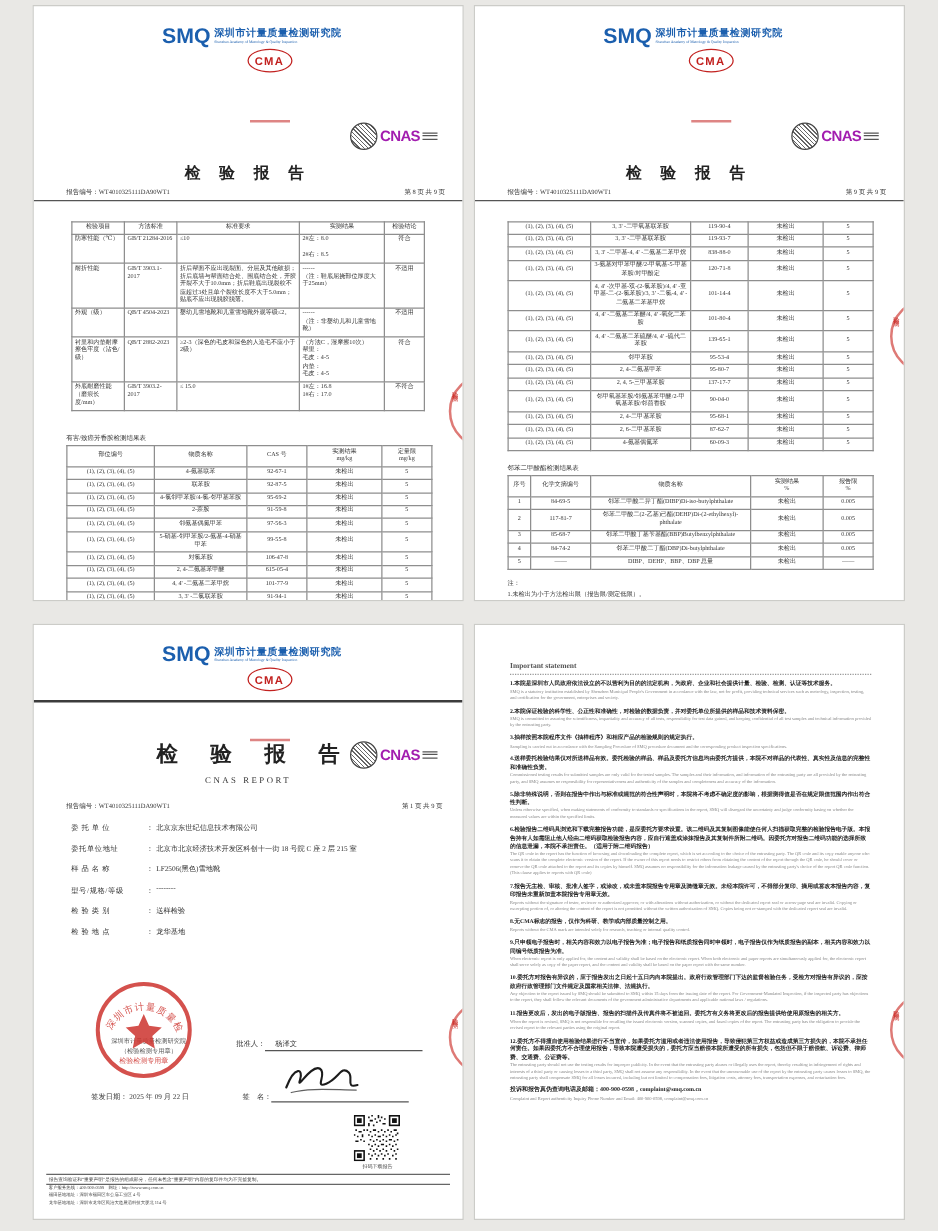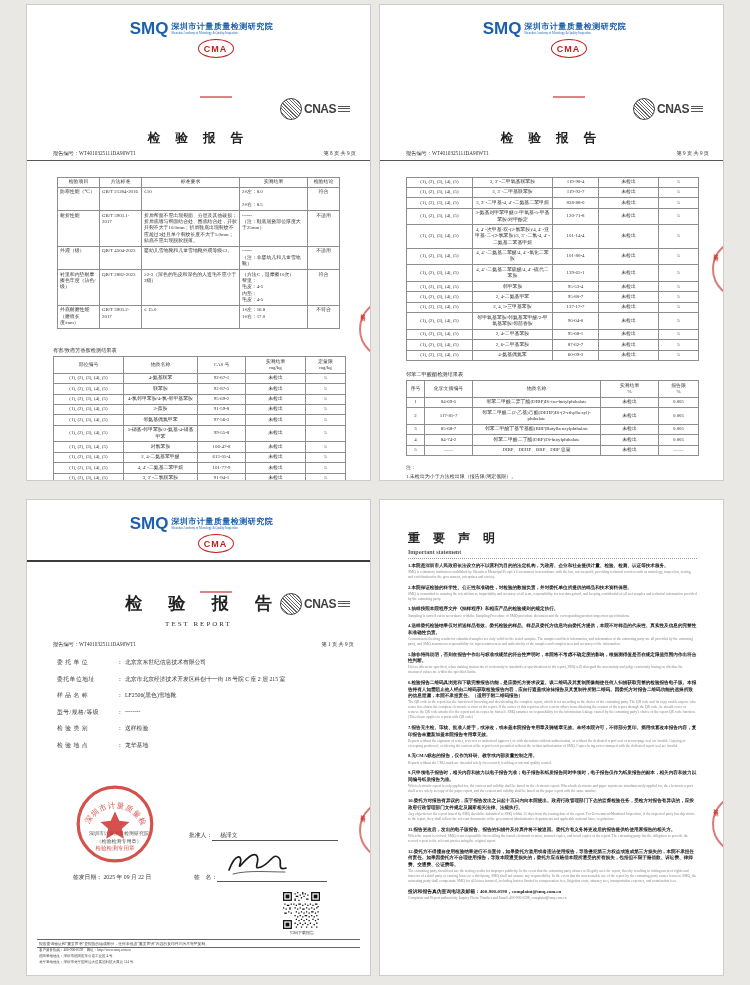--- a/index.html
+++ b/index.html
@@ -26,21 +26,21 @@
   .smq-names{display:flex;flex-direction:column;margin-left:3px;}
   .smq-zh{font-weight:bold;font-size:8px;color:#1b5fae;letter-spacing:.5px;line-height:1.1;}
   .smq-en{font-size:3px;color:#1b5fae;transform-origin:left top;line-height:1.2;}
   .cma{margin-left:28px;display:flex;flex-direction:column;align-items:center;gap:36px;}
   .cma-ring{border:1.5px solid #c2211f;border-radius:50%;width:34px;height:17px;display:flex;align-items:center;justify-content:center;
     color:#c2211f;font-weight:bold;font-size:9px;font-family:"Liberation Sans",sans-serif;letter-spacing:1px;}
   .cma-bar{width:32px;height:2px;background:rgba(194,33,31,.55);margin-top:1.5px;}
   .cnas{margin-left:auto;display:flex;align-items:center;}
   .ilac-circle{width:20px;height:20px;border:1px solid #444;border-radius:50%;
     background:repeating-linear-gradient(45deg,#666 0 .8px,transparent .8px 2.4px);}
-  .cnas-text{font-family:"Liberation Sans",sans-serif;font-weight:900;font-size:12px;color:#404040;margin-left:2px;letter-spacing:-.5px;}
+  .cnas-text{font-family:"Liberation Sans",sans-serif;font-weight:900;font-size:12px;color:#a21caf;margin-left:2px;letter-spacing:-.5px;}
   .cnas-lines{display:flex;flex-direction:column;gap:1.5px;margin-left:2px;}
   .cnas-lines span{display:block;width:12px;height:1px;background:#555;}
 
   
   .rpt-title{text-align:center;font-weight:bold;font-size:12.5px;letter-spacing:6px;color:#222;margin-top:10px;}
   .meta-row{display:flex;justify-content:space-between;font-size:5.2px;color:#333;margin:3px 14px 0 26px;}
   .hr-line{border-bottom:1.5px solid #555;margin-top:3px;}
   .tbl{border-collapse:collapse;table-layout:fixed;}
   .tbl th,.tbl td{border:1px solid #8e8e8e;padding:1.5px 2px;font-size:4.9px;line-height:1.3;color:#333;white-space:pre-line;word-wrap:break-word;}
   .tbl th{font-weight:normal;text-align:center;vertical-align:middle;}
@@ -520,21 +520,21 @@
       <div class="cnas-text">CNAS</div>
       <div class="cnas-lines">
           <span></span>
           <span></span>
           <span></span>
         </div>
     </div>
   </div>
   <div class="thick-line"></div>
   <div class="cover-title">检 验 报 告</div>
-  <div class="cover-sub">TEST REPORT</div>
+  <div class="cover-sub">CNAS REPORT</div>
   <div class="cover-meta">
     <span><span>报告编号：</span><span>WT4010325111DA90WT1</span></span>
     <span>第 1 页 共 9 页</span>
   </div>
 
   <div class="fields">
     <div class="f-row">
         <span class="f-label">委 托 单 位</span>
         <span class="f-colon">：</span>
         <span class="f-value">北京京东世纪信息技术有限公司</span>
@@ -625,21 +625,20 @@
   </div>
 
   <div class="seam" style="top:298px">
     <div class="ring"></div>
       <div class="txt">检验检测</div>
   </div>
 </div>
 
 <div class="page" id="page-br">
   <div class="st-wrap">
-    <div class="st-title">重 要 声 明</div>
     <div class="st-title-en">Important statement</div>
     <div class="st-items">
         <div class="st-item">
           <div class="st-zh">1.本院是深圳市人民政府依法设立的不以营利为目的的法定机构，为政府、企业和社会提供计量、检验、检测、认证等技术服务。</div>
           <div class="st-en">SMQ is a statutory institution established by Shenzhen Municipal People's Government in accordance with the law, not for profit, providing technical services such as metrology, inspection, testing, and certification for the government, enterprises and society.</div>
         </div>
         <div class="st-item">
           <div class="st-zh">2.本院保证检验的科学性、公正性和准确性，对检验的数据负责，并对委托单位所提供的样品和技术资料保密。</div>
           <div class="st-en">SMQ is committed to assuring the scientificness, impartiality and accuracy of all tests, responsibility for test data gained, and keeping confidential of all test samples and technical information provided by the entrusting party.</div>
         </div>

